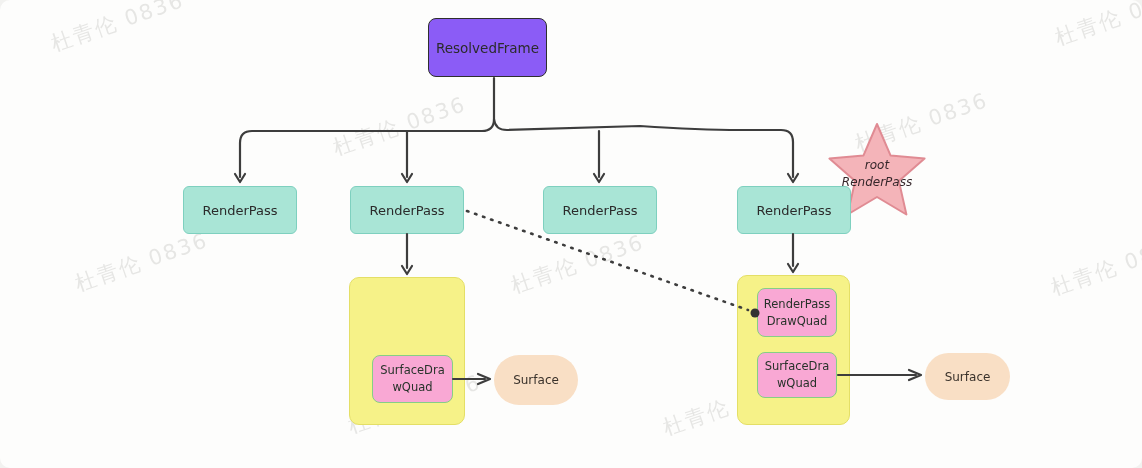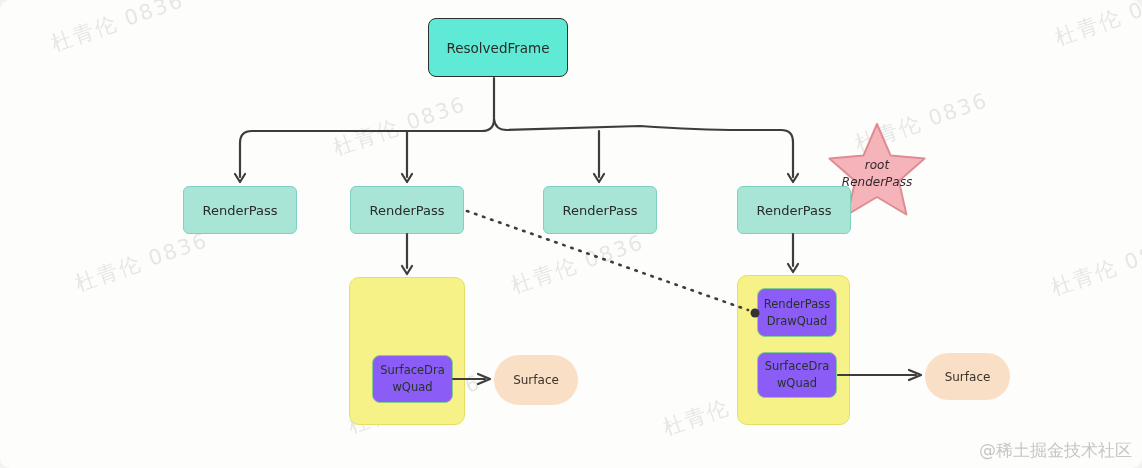--- a/index.html
+++ b/index.html
@@ -20,22 +20,22 @@
     position: absolute;
     left: 0; top: 0;
     width: 1142px; height: 468px;
     pointer-events: none;
   }
   .svg-back { z-index: 1; }
   .node { position: absolute; display: flex; align-items: center; justify-content: center; text-align: center; }
   .svg-front { z-index: 4; }
 
   .frame-box {
-    left: 428px; top: 18px; width: 140px; height: 59px;
-    background: #5eead4;
+    left: 428px; top: 18px; width: 119px; height: 59px;
+    background: #8b5cf6;
     border: 1.6px solid #2f2f2f;
     border-radius: 8px;
     font-size: 13.5px; color: #2b2b2b;
     z-index: 2;
   }
   .rp-box {
     width: 114px; height: 48px; top: 186px;
     background: #a9e5d6;
     border: 1.5px solid #7ed0bf;
     border-radius: 6px;
@@ -50,21 +50,21 @@
   .group-box {
     background: #f6f288;
     border: 1.5px solid #e4df66;
     border-radius: 10px;
     z-index: 2;
   }
   .group-left  { left: 349px; top: 277px; width: 116px; height: 148px; }
   .group-right { left: 737px; top: 275px; width: 113px; height: 150px; }
 
   .quad-box {
-    background: #8b5cf6;
+    background: #f9a8d4;
     border: 1.5px solid #86cf85;
     border-radius: 8px;
     font-size: 11.5px; line-height: 1.45; color: #27322a;
     padding: 2px 4px;
     word-break: break-all;
     z-index: 3;
   }
   .quad-left   { left: 372px; top: 355px; width: 81px; height: 48px; }
   .quad-right1 { left: 757px; top: 288px; width: 80px; height: 49px; }
   .quad-right2 { left: 757px; top: 352px; width: 80px; height: 46px; }
@@ -202,15 +202,14 @@
       <path d="M478 374 L490 379 L478 384"></path>
 
       <path d="M838 375 L916 375"></path>
       <path d="M909 370 L921 375 L909 380"></path>
 
       <path d="M467 211 L748 310" stroke-dasharray="1.5 7" stroke-width="2.6"></path>
     </g>
     <circle cx="755" cy="313" r="4.5" fill="#333333"></circle>
   </svg>
 
-  <span class="brand-mark">@稀土掘金技术社区</span>
 
 </div>
 
 </body></html>

